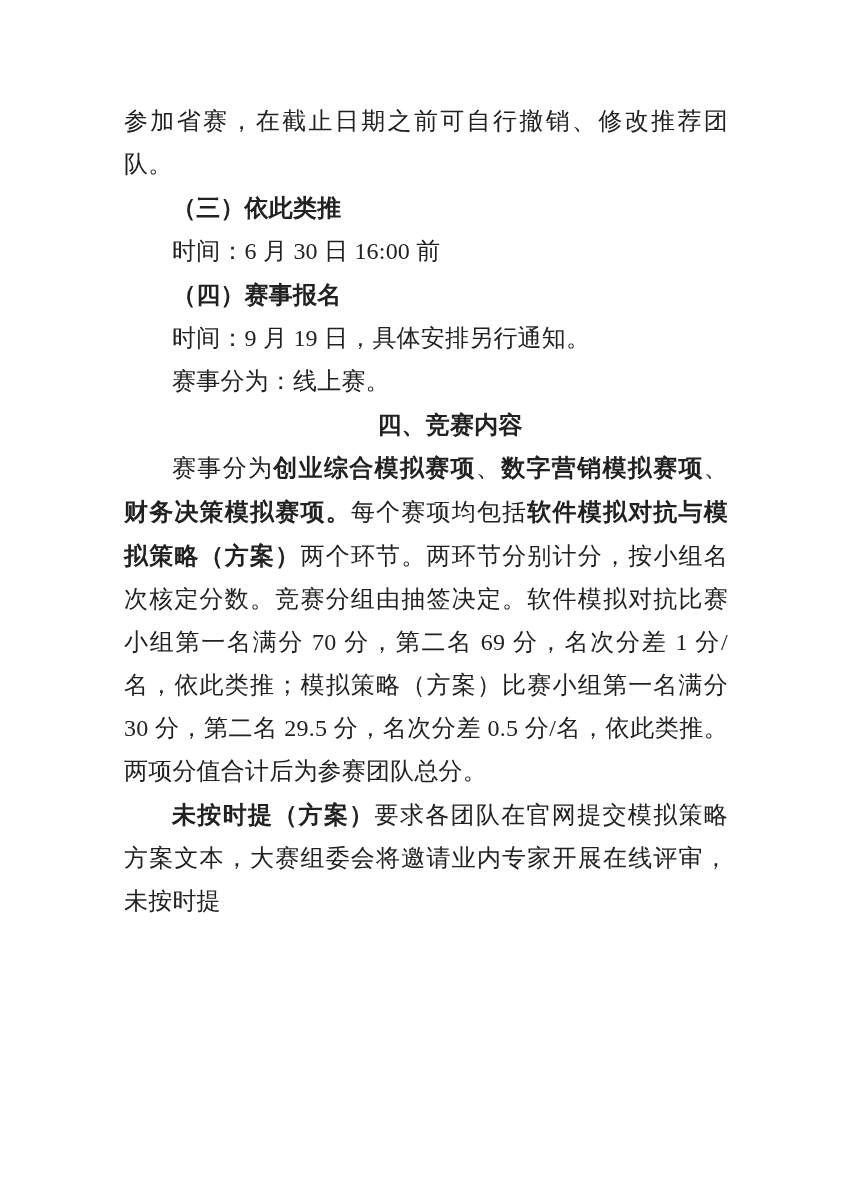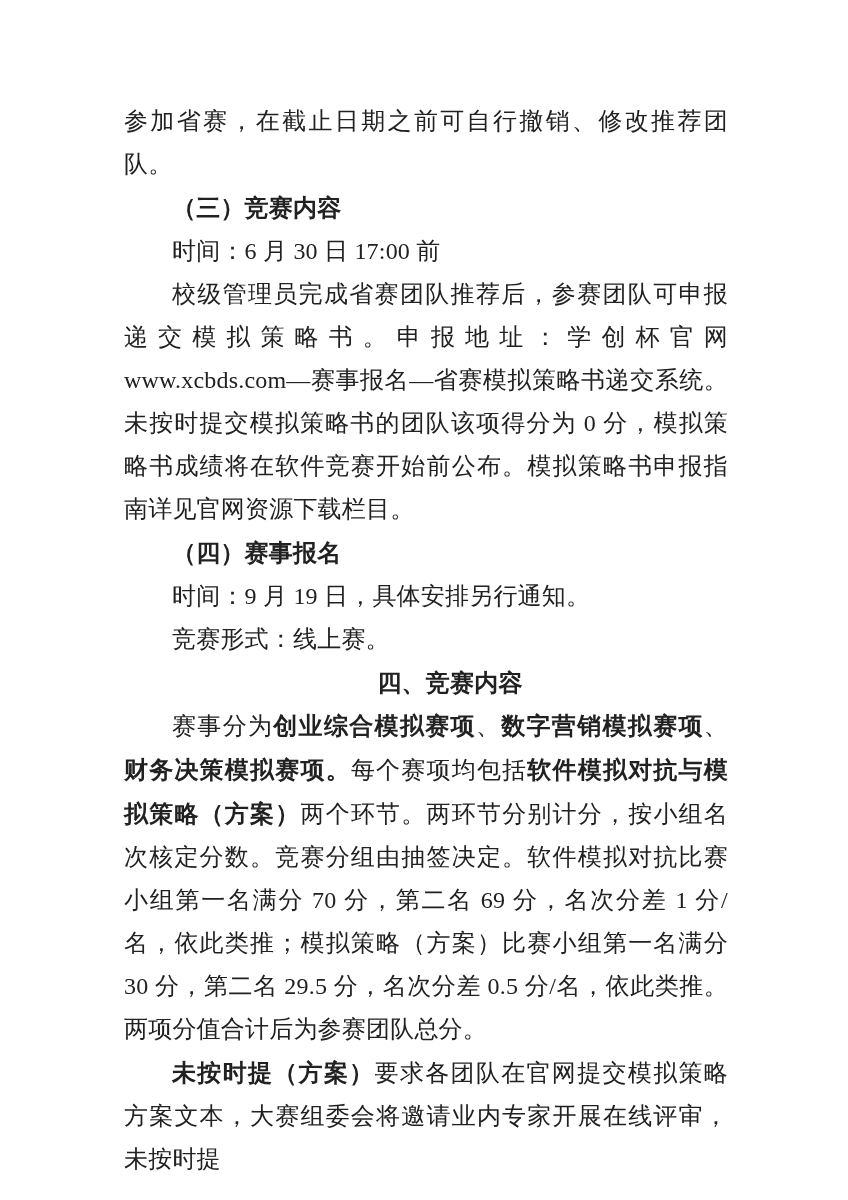--- a/index.html
+++ b/index.html
@@ -47,23 +47,22 @@
     font-weight: bold;
   }
   .run-reg { font-weight: normal; }
 </style>
 </head>
 <body>
 
 <div class="page">
   <div class="content" id="doc-content">
       <div class="block body"><span class="run-reg">参加省赛，在截止日期之前可自行撤销、修改推荐团队。</span></div>
-      <div class="block h2 indent"><span class="run-bold">（三）竞赛内容</span></div>
-      <div class="block body indent"><span class="run-reg">时间：6 月 30 日 17:00 前</span></div>
-      <div class="block body indent"><span class="run-reg">校级管理员完成省赛团队推荐后，参赛团队可申报递交模拟策略书。申报地址：学创杯官网 www.xcbds.com—赛事报名—省赛模拟策略书递交系统。未按时提交模拟策略书的团队该项得分为 0 分，模拟策略书成绩将在软件竞赛开始前公布。模拟策略书申报指南详见官网资源下载栏目。</span></div>
+      <div class="block h2 indent"><span class="run-bold">（三）依此类推</span></div>
+      <div class="block body indent"><span class="run-reg">时间：6 月 30 日 16:00 前</span></div>
       <div class="block h2 indent"><span class="run-bold">（四）赛事报名</span></div>
       <div class="block body indent"><span class="run-reg">时间：9 月 19 日，具体安排另行通知。</span></div>
-      <div class="block body indent"><span class="run-reg">竞赛形式：线上赛。</span></div>
+      <div class="block body indent"><span class="run-reg">赛事分为：线上赛。</span></div>
       <div class="block h1 indent"><span class="run-bold">四、竞赛内容</span></div>
       <div class="block body indent"><span class="run-reg">赛事分为</span><span class="run-bold">创业综合模拟赛项</span><span class="run-reg">、</span><span class="run-bold">数字营销模拟赛项</span><span class="run-reg">、</span><span class="run-bold">财务决策模拟赛项。</span><span class="run-reg">每个赛项均包括</span><span class="run-bold">软件模拟对抗与模拟策略（方案）</span><span class="run-reg">两个环节。两环节分别计分，按小组名次核定分数。竞赛分组由抽签决定。软件模拟对抗比赛小组第一名满分 70 分，第二名 69 分，名次分差 1 分/名，依此类推；模拟策略（方案）比赛小组第一名满分 30 分，第二名 29.5 分，名次分差 0.5 分/名，依此类推。两项分值合计后为参赛团队总分。</span></div>
       <div class="block body indent"><span class="run-bold">未按时提（方案）</span><span class="run-reg">要求各团队在官网提交模拟策略方案文本，大赛组委会将邀请业内专家开展在线评审，未按时提</span></div>
     </div>
 </div>
 
 </body></html>

